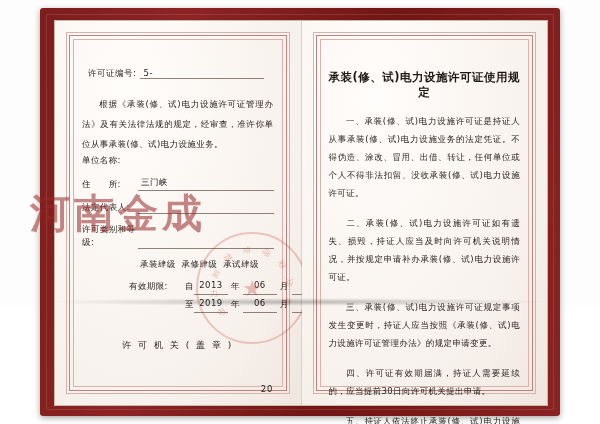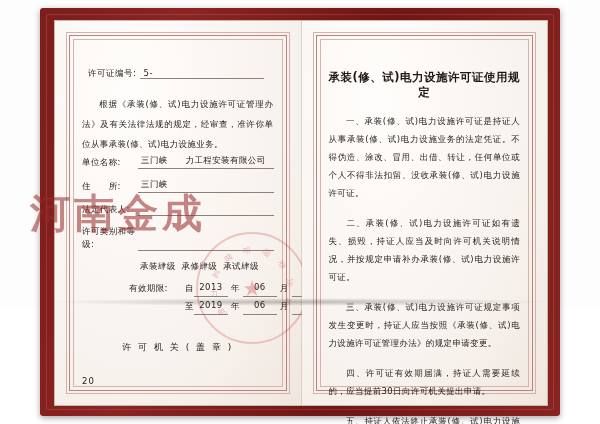--- a/index.html
+++ b/index.html
@@ -119,24 +119,24 @@
   .valid .lbl{width:56px;flex:none;}
   .valid .seg{border-bottom:0.6px solid #8c8079;padding:0 4px;min-width:26px;text-align:center;}
   .valid .unit{padding:0 3px;}
   .issuer{
     margin-top:26px;
     text-align:center;
     font-size:9px;
     letter-spacing:2px;
   }
   .issuer .sub{
-    margin-top:22px;
+    margin-top:32px;
     font-size:8.5px;
     letter-spacing:1px;
-    text-align:left;
+    text-align:right;
   }
   
   .seal{
     position:absolute;
     left:126px;top:196px;
     width:108px;height:108px;
     border-radius:50%;
     border:2.5px solid rgba(196,48,45,0.45);
     opacity:0.55;
     pointer-events:none;
@@ -209,21 +209,20 @@
             <span class="val">5-</span>
           </div>
 
           <div class="para">
             <span class="indent"></span><span>根据《承装(修、试)电力设施许可证管理办法》及有关法律法规的规定，经审查，准许你单位从事承装(修、试)电力设施业务。</span>
           </div>
 
           <div class="fields">
             <div class="frow">
               <div class="flabel">单位名称:</div>
-              <div class="fline">三门峡　　力工程安装有限公司</div>
             </div>
             <div class="frow">
               <div class="flabel">住　　所:</div>
               <div class="fline">三门峡</div>
             </div>
             <div class="frow">
               <div class="flabel">法定代表人:</div>
               <div class="fline"></div>
             </div>
             <div class="frow">

